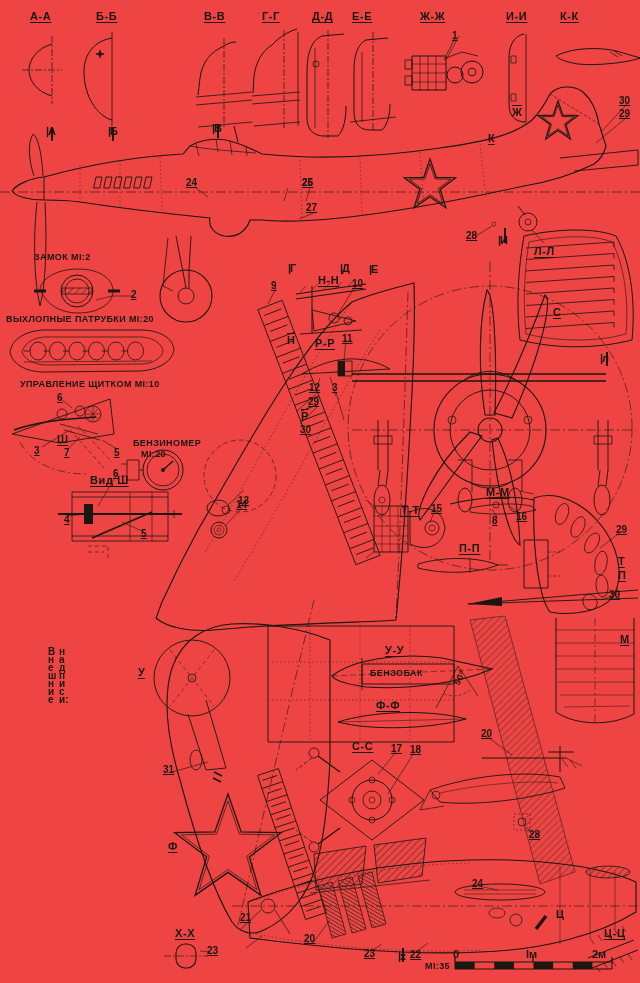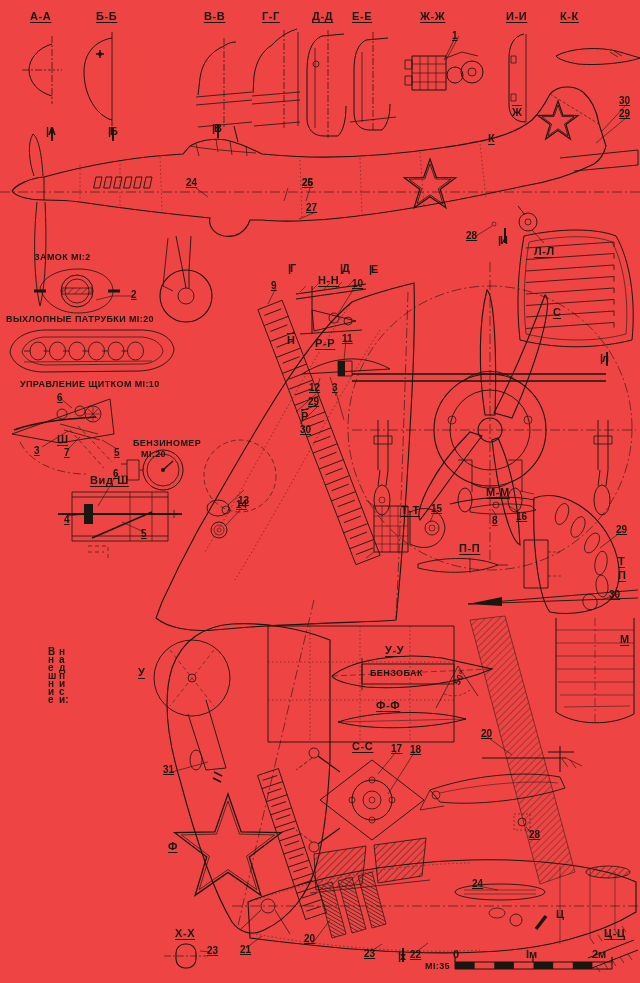--- a/index.html
+++ b/index.html
@@ -464,21 +464,21 @@
       <span class="lbl sec" style="left: 352px; top: 740px;">С-С</span>
       <span class="lbl num" style="left: 391px; top: 743px;">17</span>
       <span class="lbl num" style="left: 410px; top: 744px;">18</span>
       <span class="lbl num" style="left: 481px; top: 728px;">20</span>
       <span class="lbl num" style="left: 529px; top: 829px;">28</span>
       <span class="lbl num" style="left: 472px; top: 878px;">24</span>
       <span class="lbl mark" style="left: 556px; top: 908px;">Ц</span>
       <span class="lbl sec" style="left: 604px; top: 927px;">Ц-Ц</span>
       <span class="lbl sec" style="left: 175px; top: 927px; text-align: center;">Х-Х</span>
       <span class="lbl num" style="left: 207px; top: 945px;">23</span>
-      <span class="lbl num" style="left: 240px; top: 944px;">21</span>
+      <span class="lbl num" style="left: 240px; top: 912px;">21</span>
       <span class="lbl num" style="left: 304px; top: 933px;">20</span>
       <span class="lbl num" style="left: 364px; top: 948px;">23</span>
       <span class="lbl num" style="left: 410px; top: 949px;">22</span>
       <span class="lbl note" style="left: 425px; top: 961px;">МI:35</span>
       <span class="lbl mark" style="left: 453px; top: 948px;">0</span>
       <span class="lbl mark" style="left: 526px; top: 948px;">Iм</span>
       <span class="lbl mark" style="left: 592px; top: 948px;">2м</span>
     </div>
 </div>
 

